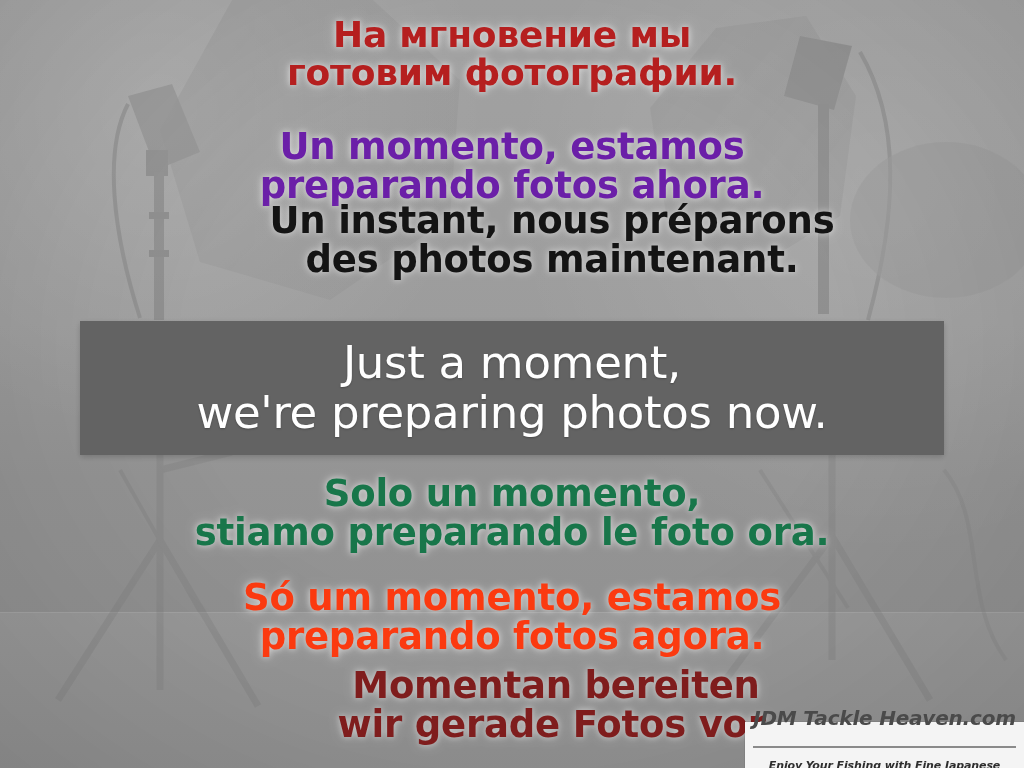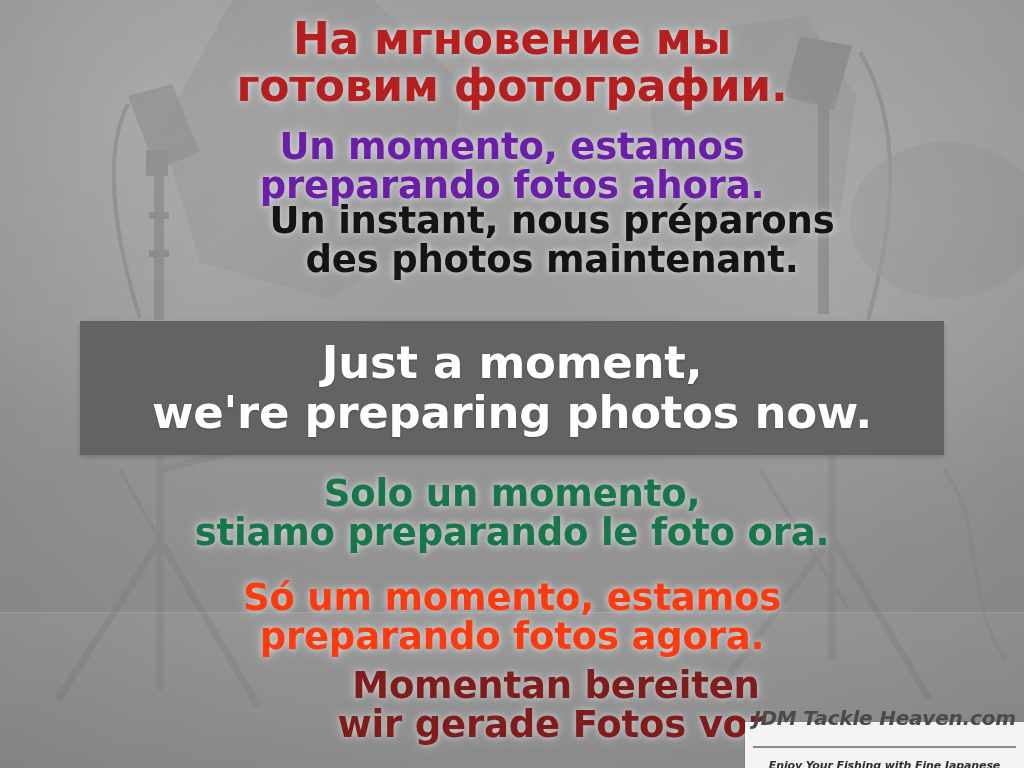--- a/index.html
+++ b/index.html
@@ -65,21 +65,21 @@
     width: 1024px;
     text-align: center;
     font-weight: bold;
     line-height: 1.06;
     letter-spacing: -0.2px;
     white-space: pre-line;
   }
   .halo      { text-shadow: 0 0 6px rgba(255,255,255,0.55), 0 0 12px rgba(255,255,255,0.35); }
   .halo-dark { text-shadow: 0 0 6px rgba(255,255,255,0.45), 0 0 12px rgba(255,255,255,0.28); }
 
-  #line-ru { top:  16px; font-size: 44px; color: #b51f1f; }
+  #line-ru { top:  16px; font-size: 36px; color: #b51f1f; }
   #line-es { top: 127px; font-size: 37px; color: #6b1fa8; }
   #line-fr { top: 201px; font-size: 37px; color: #141414; margin-left: 40px; }
   #line-it { top: 474px; font-size: 37px; color: #18764a; }
   #line-pt { top: 578px; font-size: 37px; color: #fb3a10; }
   #line-de { top: 666px; font-size: 37px; color: #7f1d1d; margin-left: 44px; }
 
   
   #banner {
     position: absolute;
     left: 80px;
@@ -89,21 +89,21 @@
     background: #636363;
     display: flex;
     align-items: center;
     justify-content: center;
     box-shadow: 0 2px 6px rgba(0,0,0,0.18);
   }
   #banner-text {
     width: 100%;
     text-align: center;
     color: #ffffff;
-    font-weight: bold;
+    font-weight: normal;
     font-size: 45px;
     line-height: 1.12;
     white-space: pre-line;
     letter-spacing: -0.3px;
     text-shadow: 0 1px 2px rgba(0,0,0,0.25);
   }
 
   
   #logo {
     position: absolute;

